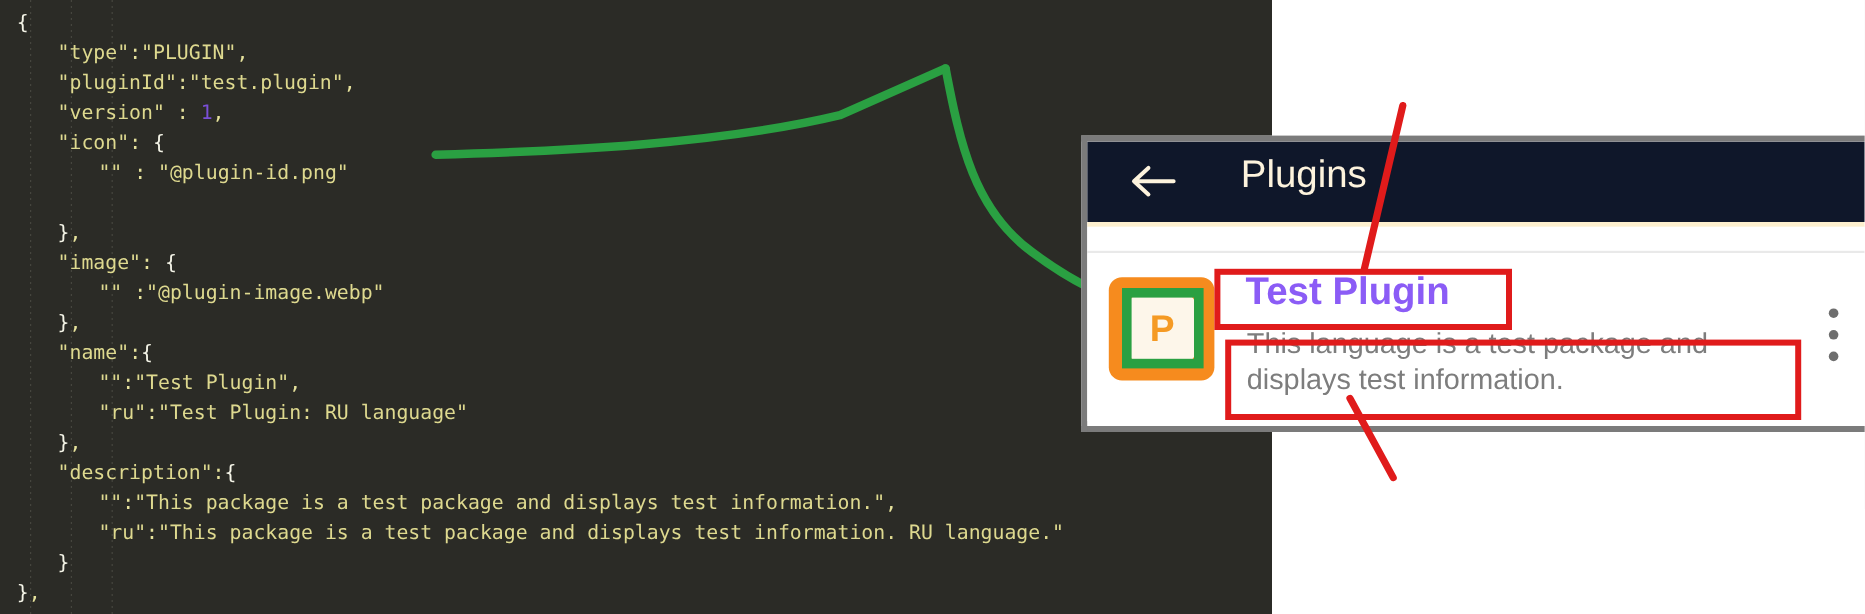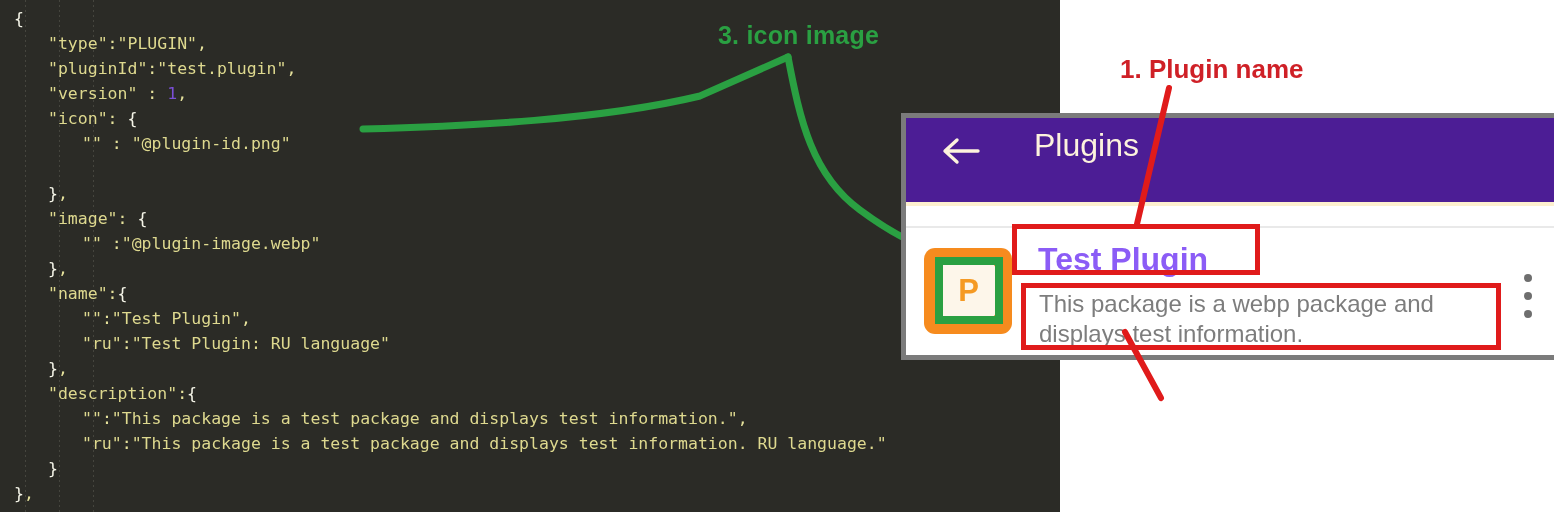--- a/index.html
+++ b/index.html
@@ -46,21 +46,21 @@
 
   
   #app-panel {
     position: absolute; left: 901px; top: 113px; width: 653px; height: 247px;
     background: #ffffff;
     border: 5px solid #7b7b7b;
     border-right: none;
     overflow: hidden;
   }
   #app-header {
-    height: 84px; background: #4c1d95; position: relative;
+    height: 67px; background: #0f172a; position: relative;
   }
   #back-arrow {
     position: absolute; left: 36px; top: 16px;
     width: 38px; height: 34px;
   }
   #app-title {
     position: absolute; left: 128px; top: 9px;
     color: #fdf3dd; font-size: 32px; font-weight: normal;
     font-family: "Liberation Sans", sans-serif;
   }
@@ -153,21 +153,20 @@
         <div class="cl" style="padding-left: 82px;"><span class="tok-str">"ru"</span><span class="tok-colon">:</span><span class="tok-str">"This package is a test package and displays test information. RU language."</span></div>
         <div class="cl" style="padding-left: 48px;"><span class="tok-punct">}</span></div>
         <div class="cl" style="padding-left: 14px;"><span class="tok-punct">}</span><span class="tok-colon">,</span></div>
       </div>
   </div>
 
   <svg id="green-anno" viewBox="0 0 1554 512" xmlns="http://www.w3.org/2000/svg">
     <path d="M363,129 C470,126 600,120 700,96 L788,57" fill="none" stroke="#2aa042" stroke-width="7" stroke-linecap="round"></path>
     <path d="M788,57 C800,120 812,175 860,210 C895,236 925,250 952,256" fill="none" stroke="#2aa042" stroke-width="7" stroke-linecap="round"></path>
   </svg>
-  <div id="green-label">3. icon image</div>
 
   <div id="app-panel">
 
     <div id="app-header">
       <svg id="back-arrow" viewBox="0 0 38 34" xmlns="http://www.w3.org/2000/svg">
         <path d="M36,17 L4,17 M15,6 L3,17 L15,28" fill="none" stroke="#fdf3dd" stroke-width="3.4" stroke-linecap="round" stroke-linejoin="round"></path>
       </svg>
       <div id="app-title">Plugins</div>
     </div>
     <div id="header-underline"></div>
@@ -175,33 +174,32 @@
     <div id="list-divider"></div>
 
     <div id="plugin-row">
 
       <div id="plugin-icon">
         <div id="plugin-icon-inner">P</div>
         <div id="icon-green-box"></div>
       </div>
 
       <div id="plugin-name">Test Plugin</div>
-      <div id="plugin-desc">This package is a webp package and displays test information.</div>
+      <div id="plugin-desc">This language is a test package and displays test information.</div>
 
       <div id="overflow-menu">
         <span class="dot"></span>
         <span class="dot"></span>
         <span class="dot"></span>
       </div>
     </div>
   </div>
 
   <div class="red-box" id="name-box"></div>
   <div class="red-box" id="desc-box"></div>
 
   <svg id="red-anno" viewBox="0 0 1554 512" xmlns="http://www.w3.org/2000/svg">
     <path d="M1169,88 L1137,224" fill="none" stroke="#e01b1b" stroke-width="6" stroke-linecap="round"></path>
     <path d="M1125,332 L1161,398" fill="none" stroke="#e01b1b" stroke-width="6" stroke-linecap="round"></path>
   </svg>
 
-  <div class="red-label" id="label-1">1. Plugin name</div>
 
 </div>
 
 </body></html>

